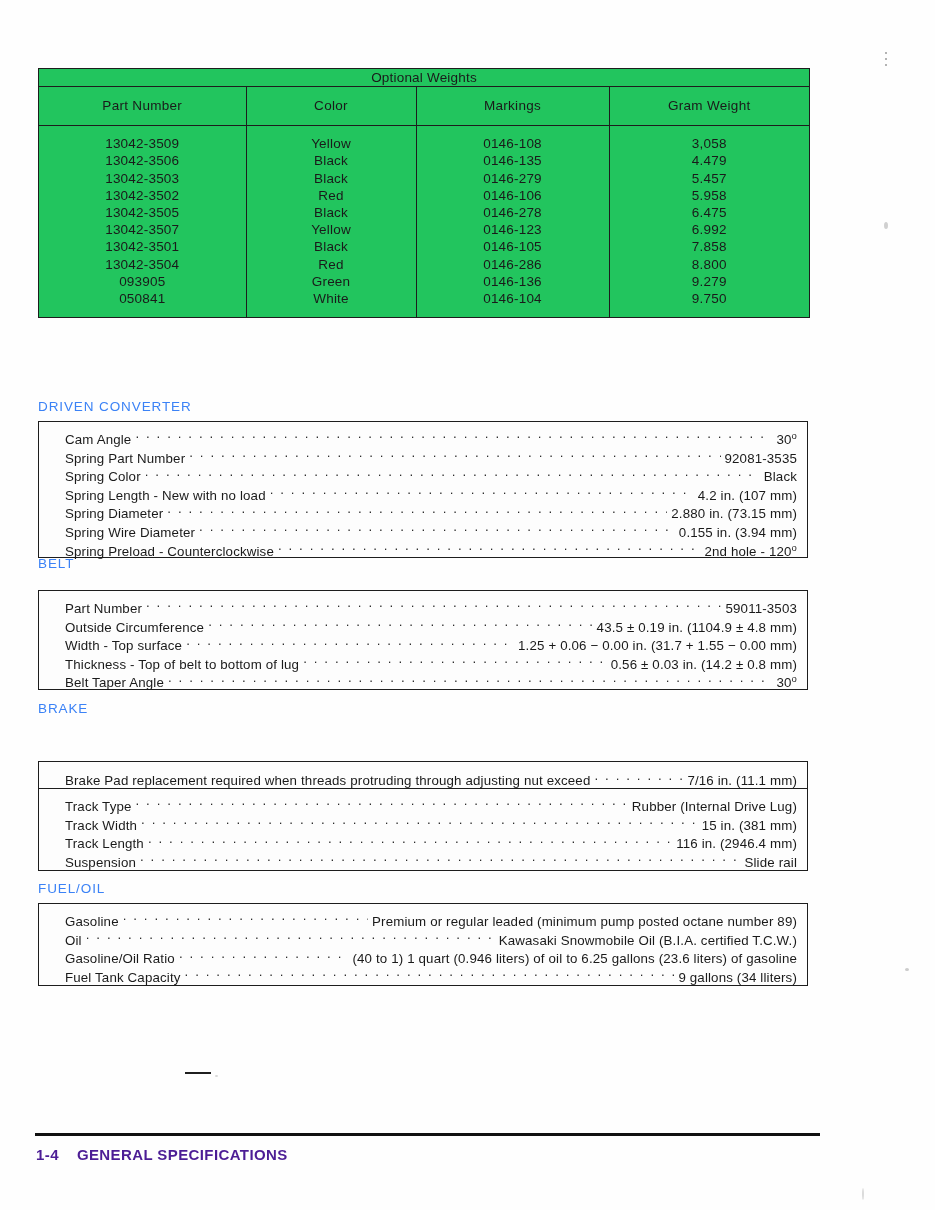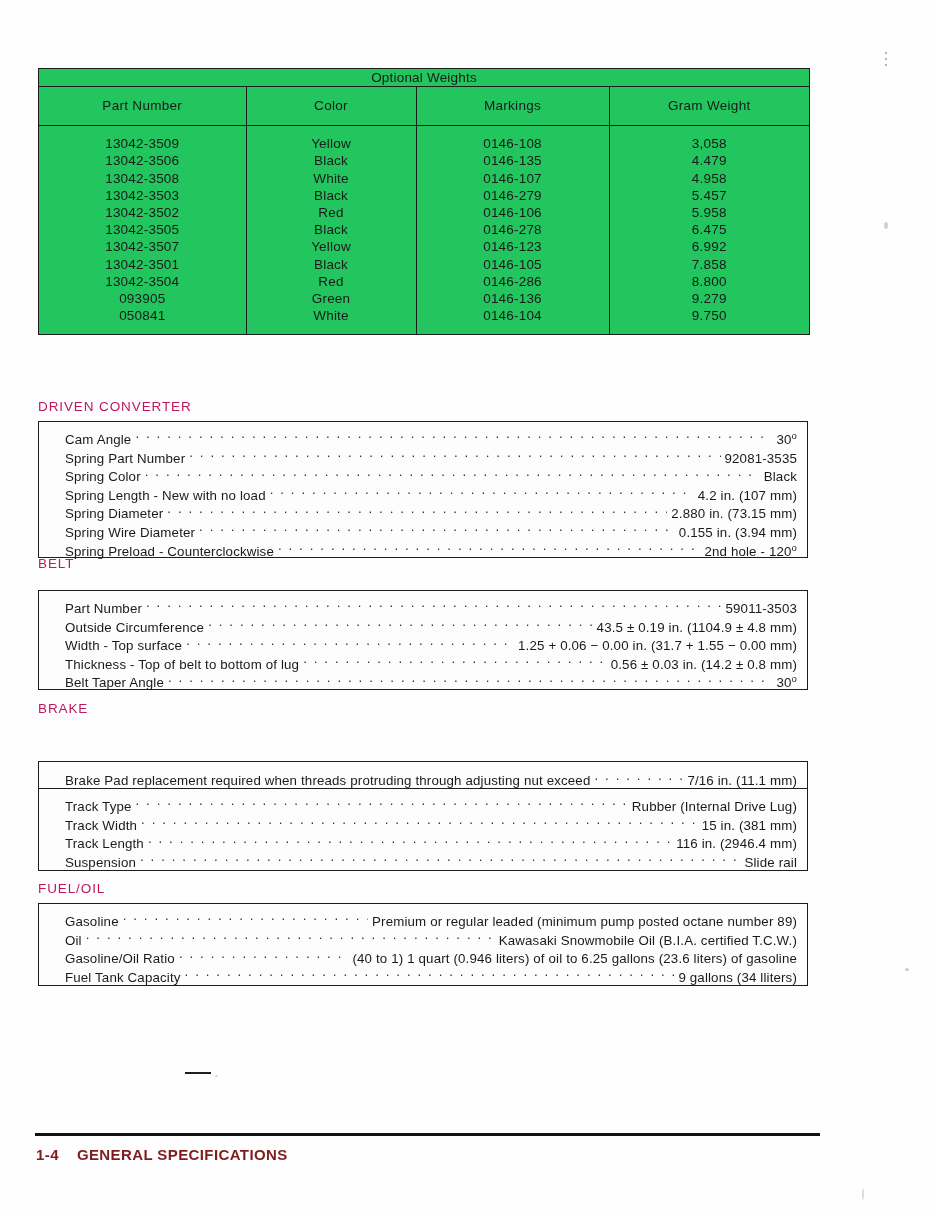--- a/index.html
+++ b/index.html
@@ -68,21 +68,21 @@
   .col-color { width: 170px; }
   .col-mark  { width: 193px; }
   .col-gram  { width: 200px; }
 
   
   .section-head {
     position: absolute;
     left: 38px;
     font-size: 13.5px;
     letter-spacing: .9px;
-    color: #be185d;
+    color: #3b82f6;
   }
   .spec-box {
     position: absolute;
     left: 38px;
     width: 770px;
     border: 1.5px solid #1d1d1d;
     box-sizing: border-box;
     background: #fdfdfd;
     padding: 9px 10px 10px 26px;
   }
@@ -131,21 +131,21 @@
     height: 3.2px;
     background: #111111;
   }
   .footer-text {
     position: absolute;
     left: 36px;
     top: 1146px;
     font-size: 15px;
     font-weight: bold;
     letter-spacing: .4px;
-    color: #7f1d1d;
+    color: #4c1d95;
   }
   .footer-text .pg { margin-right: 18px; }
   .dash-mark {
     position: absolute;
     left: 185px;
     top: 1072px;
     width: 26px;
     height: 2.4px;
     background: #1f1f1f;
   }
@@ -182,26 +182,20 @@
             <td>0146-108</td>
             <td>3,058</td>
           </tr>
           <tr>
             <td>13042-3506</td>
             <td>Black</td>
             <td>0146-135</td>
             <td>4.479</td>
           </tr>
           <tr>
-            <td>13042-3508</td>
-            <td>White</td>
-            <td>0146-107</td>
-            <td>4.958</td>
-          </tr>
-          <tr>
             <td>13042-3503</td>
             <td>Black</td>
             <td>0146-279</td>
             <td>5.457</td>
           </tr>
           <tr>
             <td>13042-3502</td>
             <td>Red</td>
             <td>0146-106</td>
             <td>5.958</td>

